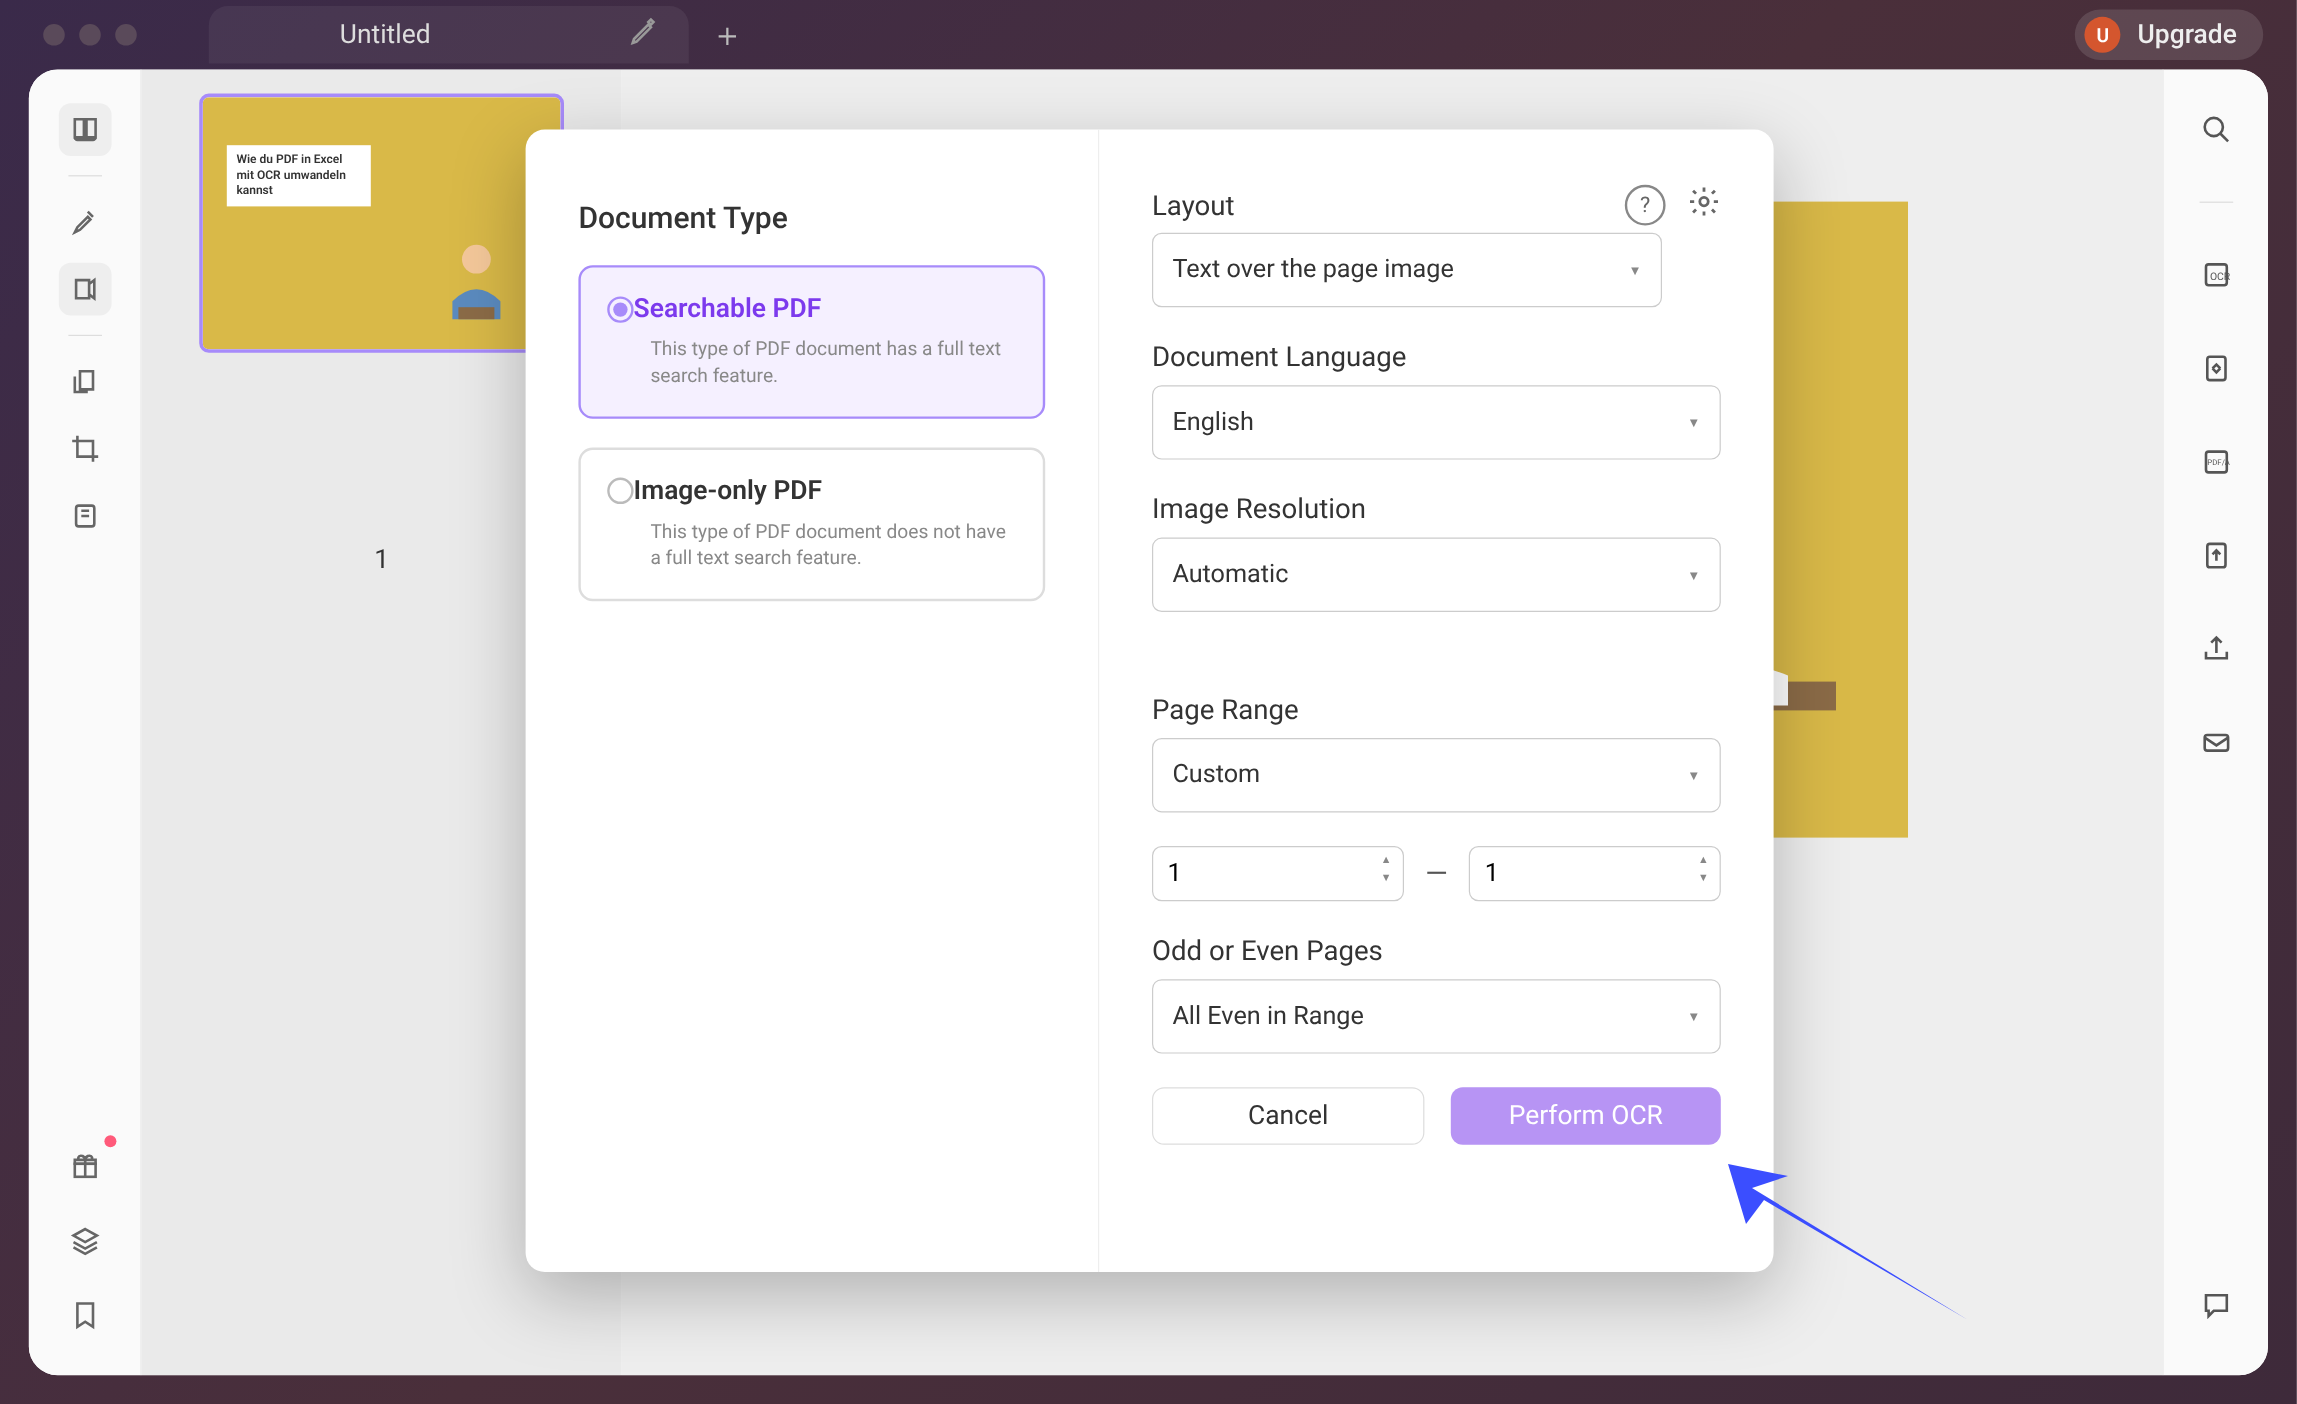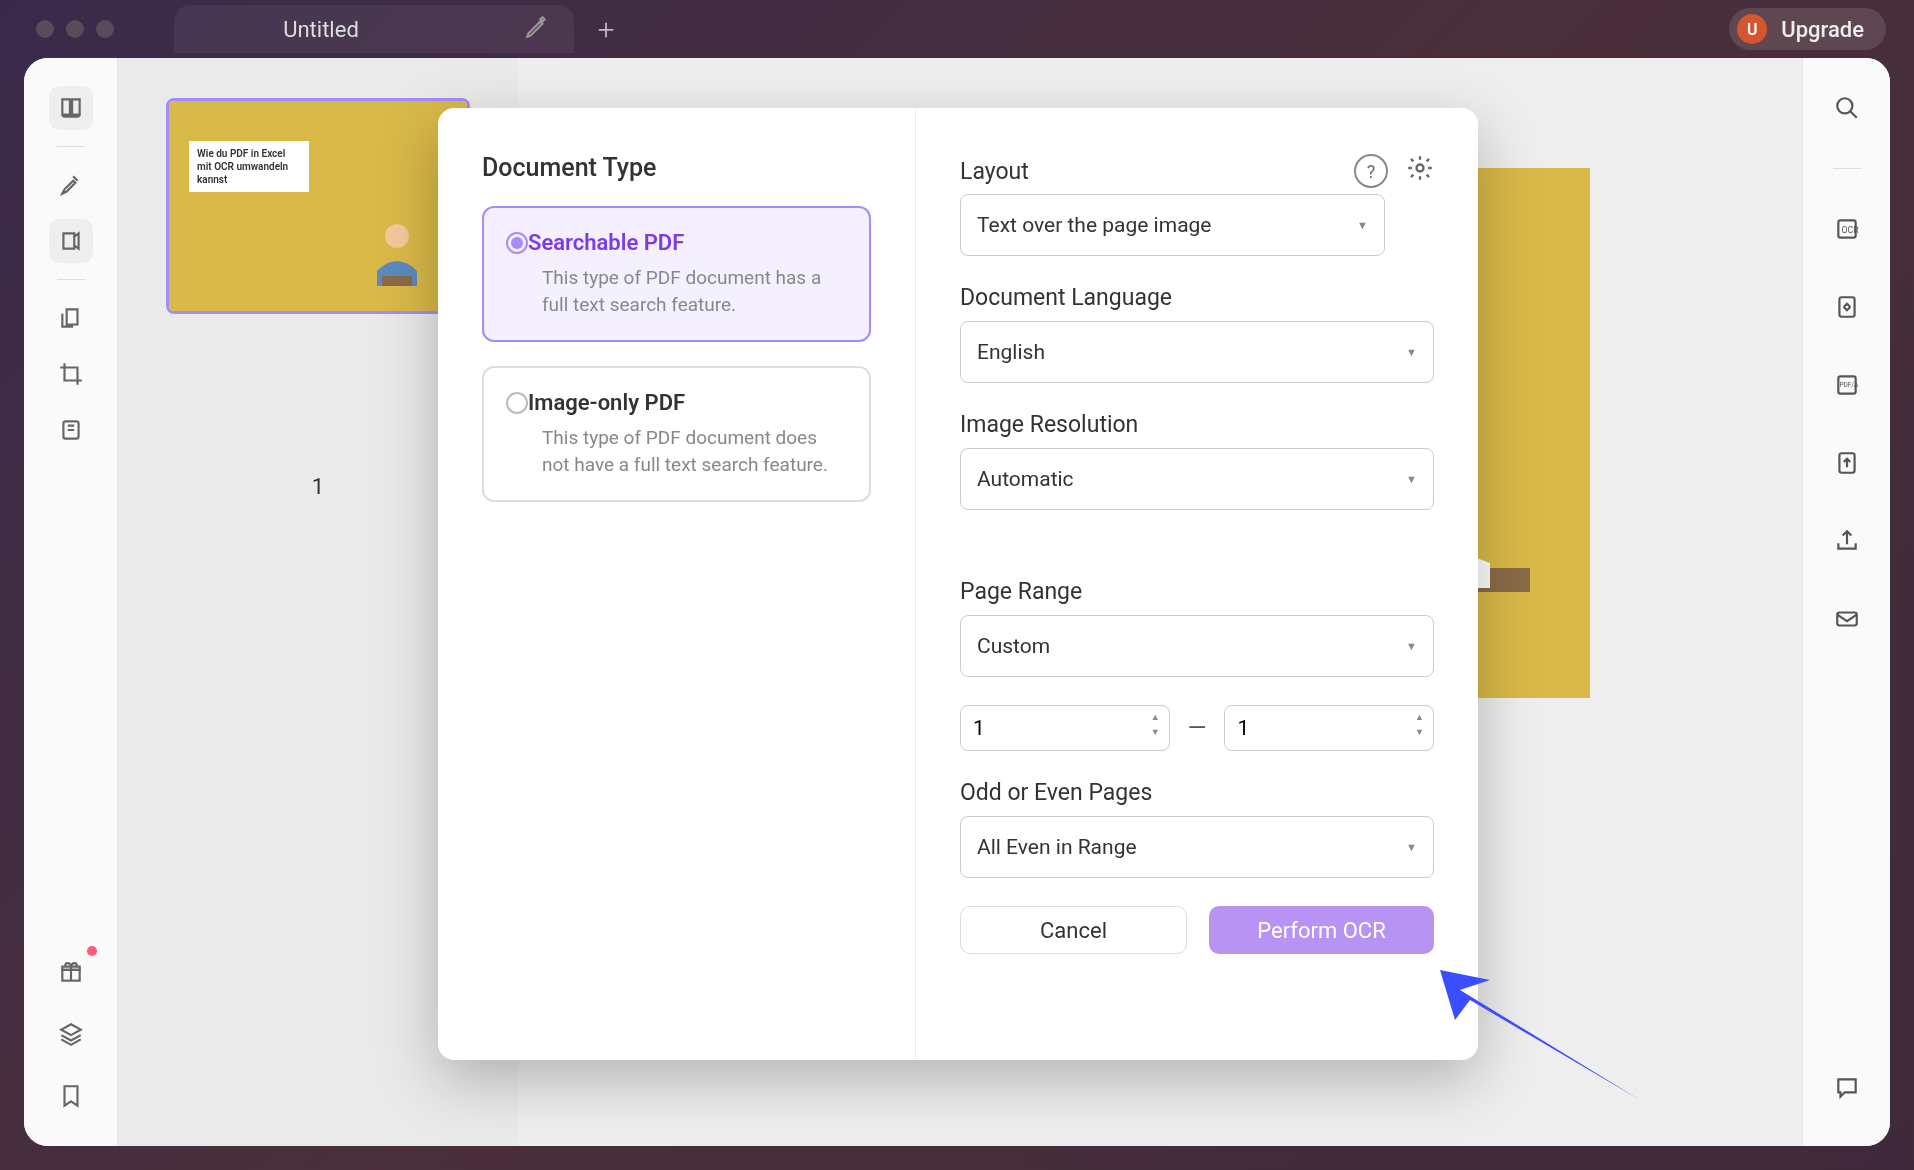--- a/index.html
+++ b/index.html
@@ -20,48 +20,48 @@
 
 .workspace{position:absolute;top:58px;left:24px;right:24px;bottom:24px;background:#fafafa;border-radius:24px;display:flex;overflow:hidden}
 .left-rail{width:94px;background:#fafafa;border-right:1px solid #e8e8e8;display:flex;flex-direction:column;align-items:center;padding-top:28px;gap:12px;position:relative}
 .rail-btn{width:44px;height:44px;border-radius:10px;display:flex;align-items:center;justify-content:center;color:#666;cursor:pointer}
 .rail-btn.active{background:#eee}
 .rail-sep{width:28px;height:1px;background:#ddd;margin:4px 0}
 .rail-bottom{margin-top:auto;margin-bottom:28px;display:flex;flex-direction:column;align-items:center;gap:18px}
 .gift-badge{position:relative}
 .gift-badge::after{content:"";position:absolute;top:-4px;right:-4px;width:10px;height:10px;background:#ff5a7a;border-radius:50%}
 
-.thumb-panel{width:400px;background:#eaeaea;padding:40px 48px}
+.thumb-panel{width:400px;background:#eaeaea;padding:20px 48px}
 .thumb{border:3px solid #a78bfa;border-radius:8px;background:#fff;padding:0;overflow:hidden}
 .thumb-inner{height:210px;background:#d9b948;display:flex;align-items:center;justify-content:center;position:relative}
 .thumb-textbox{position:absolute;left:20px;top:40px;background:#fff;padding:6px 8px;font-size:10px;line-height:1.3;color:#333;width:120px;font-weight:600}
 .thumb-figure{position:absolute;right:30px;bottom:20px;width:80px;height:80px}
 .thumb-num{text-align:center;margin-top:160px;font-size:22px;color:#333}
 
 .doc-view{flex:1;background:#eee;display:flex;align-items:flex-start;justify-content:center;padding-top:110px}
 .doc-page{width:860px;height:530px;background:#d9b948;position:relative}
 
 .right-rail{width:88px;background:#fafafa;border-left:1px solid #e8e8e8;display:flex;flex-direction:column;align-items:center;padding-top:28px;gap:34px}
 .right-rail .rail-btn{color:#555}
 .right-rail-bottom{margin-top:auto;margin-bottom:36px}
 
 
 .modal{position:absolute;top:108px;left:438px;width:1040px;height:952px;background:#fff;border-radius:16px;display:flex;box-shadow:0 20px 60px rgba(0,0,0,.25)}
-.modal-left{width:478px;padding:45px 44px;border-right:1px solid #eee}
+.modal-left{width:478px;padding:60px 44px;border-right:1px solid #eee}
 .modal-right{flex:1;padding:46px 44px 36px}
 .section-title{font-size:25px;color:#333;font-weight:500;margin-bottom:24px}
 .radio-card{border:2px solid #ddd;border-radius:12px;padding:22px 22px;margin-bottom:24px;cursor:pointer}
 .radio-card.selected{border-color:#a78bfa;background:#f5f0ff}
 .radio-head{display:flex;align-items:center;margin-bottom:10px}
 .radio-dot{width:22px;height:22px;border-radius:50%;border:2px solid #bbb;position:relative;flex-shrink:0}
 .radio-card.selected .radio-dot{border-color:#a78bfa}
 .radio-card.selected .radio-dot::after{content:"";position:absolute;inset:3px;border-radius:50%;background:#a78bfa}
 .radio-title{font-size:22px;font-weight:600;color:#333}
 .radio-card.selected .radio-title{color:#7c3aed}
-.radio-desc{font-size:19px;color:#888;line-height:1.4;margin-left:36px}
+.radio-desc{font-size:16px;color:#888;line-height:1.4;margin-left:36px}
 
 .right-row{display:flex;align-items:center;justify-content:space-between;margin-bottom:6px}
 .right-label{font-size:23px;color:#333}
 .icon-btns{display:flex;gap:18px}
 .round-icon{width:34px;height:34px;border:2px solid #888;border-radius:50%;display:flex;align-items:center;justify-content:center;color:#666;cursor:pointer;font-size:18px}
 .gear-icon svg{width:28px;height:28px}
 .dropdown{width:425px;height:62px;border:1px solid #ccc;border-radius:8px;display:flex;align-items:center;padding:0 16px;font-size:21px;color:#333;justify-content:space-between;margin-bottom:28px;cursor:pointer}
 .dropdown.full{width:100%}
 .tri{font-size:11px;color:#888}
 .range-row{display:flex;align-items:center;gap:18px;margin-bottom:28px}

